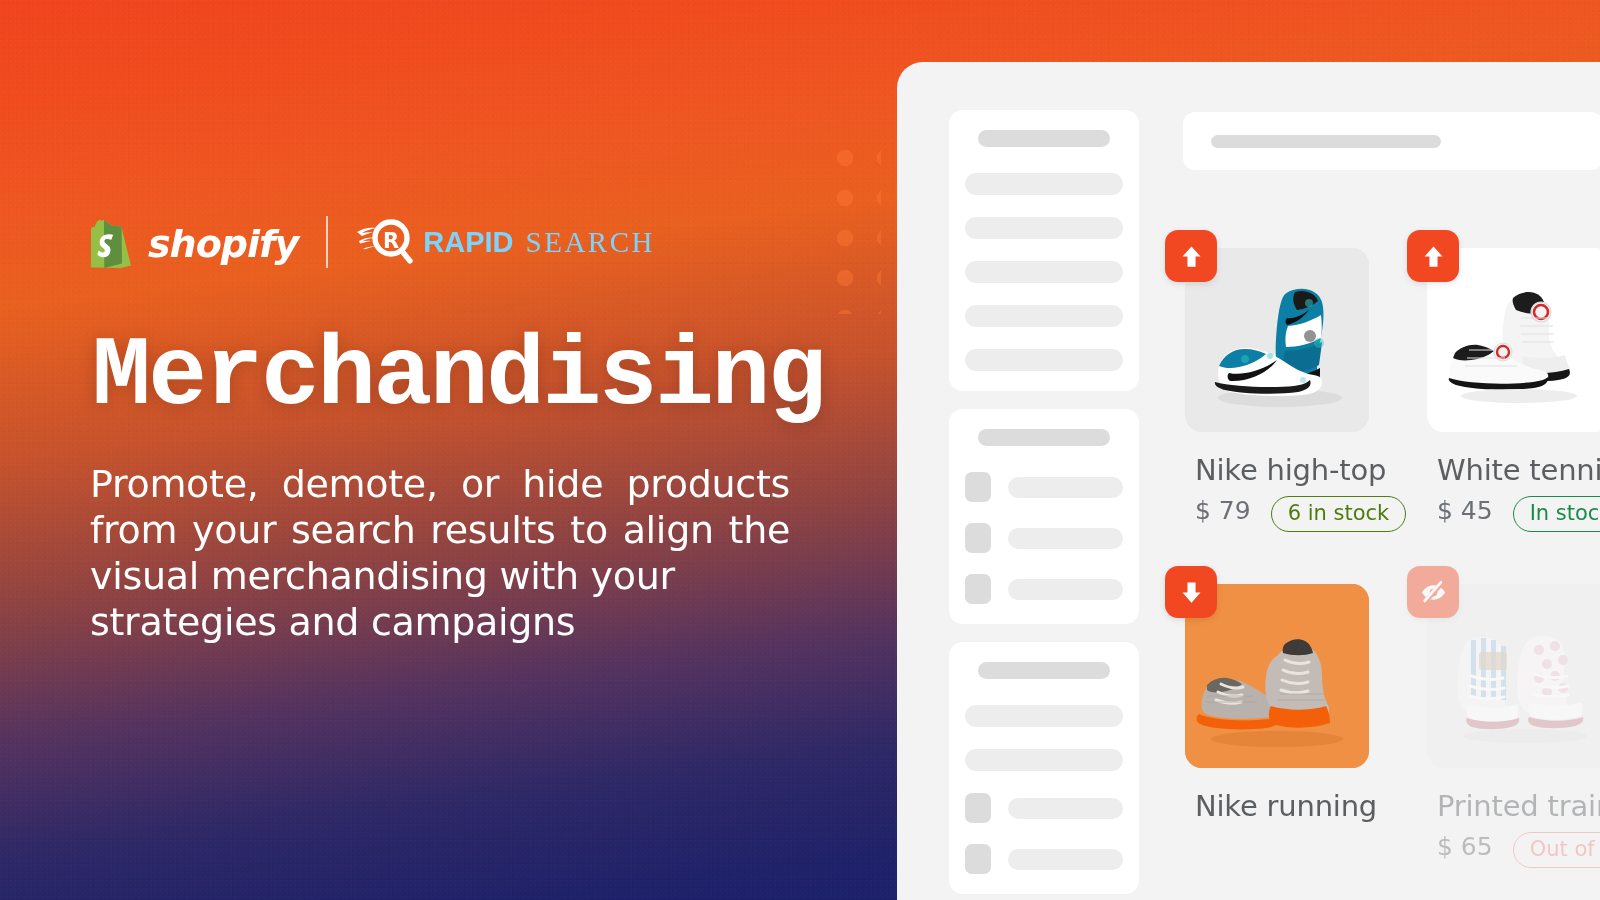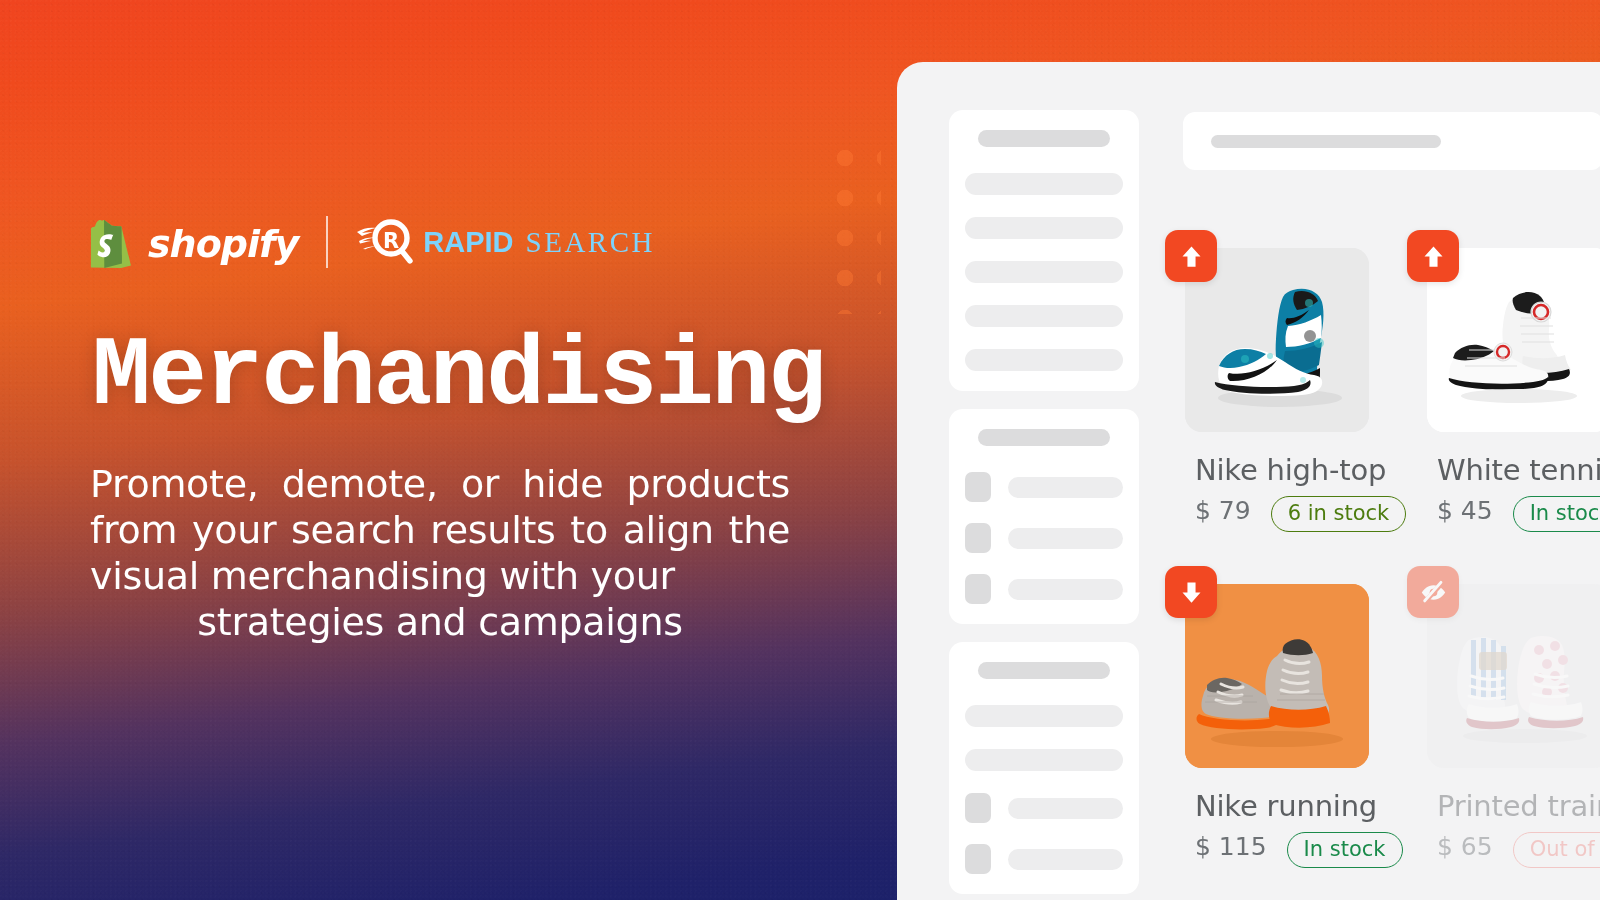--- a/index.html
+++ b/index.html
@@ -88,21 +88,21 @@
   #subhead {
     position:absolute; left:90px; top:462px;
     width:700px;
     font-family:"DejaVu Sans", sans-serif;
     font-size:38px; font-weight:400;
     color:#ffffff;
     line-height:1.21;
     text-align:justify;
     letter-spacing:-.3px;
   }
-  #subhead .lastline { display:block; text-align:center; }
+  #subhead .lastline { display:block; text-align:left; }
 
   
   #app-panel {
     position:absolute;
     left:897px; top:62px;
     width:760px; height:880px;
     background:#f3f3f4;
     border-radius:26px 0 0 0;
     overflow:hidden;
   }
@@ -415,24 +415,20 @@
             </g>
             <ellipse cx="92" cy="155" rx="66" ry="8" fill="#d87a2d" opacity=".5"></ellipse>
           </svg>
         </div>
         <div class="prod-badge">
           <svg viewBox="0 0 24 24">
             <path d="M12 21 L4 12 H8.4 V3 H15.6 V12 H20 Z" fill="#ffffff"></path>
           </svg>
         </div>
         <div class="prod-name">Nike running</div>
-        <div class="prod-meta">
-          <span class="prod-price">$ 115</span>
-          <span class="prod-stock stock-in">In stock</span>
-        </div>
       </div>
 
       <div class="product-card card-hidden">
         <div class="prod-thumb thumb-bg-pale">
           <svg viewBox="0 0 184 184" width="184" height="184">
             <rect width="184" height="184" fill="#ededee"></rect>
 
             <path d="M42 56c10-5 24-4 30 4 4 6 5 16 4 28-1 12 0 24 2 32 1 6-4 10-14 11-11 1-24-2-29-8-5-7-6-22-4-37 2-14 5-26 11-30z" fill="#f6f6f8"></path>
             <g>
               <rect x="44" y="56" width="5" height="58" fill="#9fbfe0" opacity=".85"></rect>

